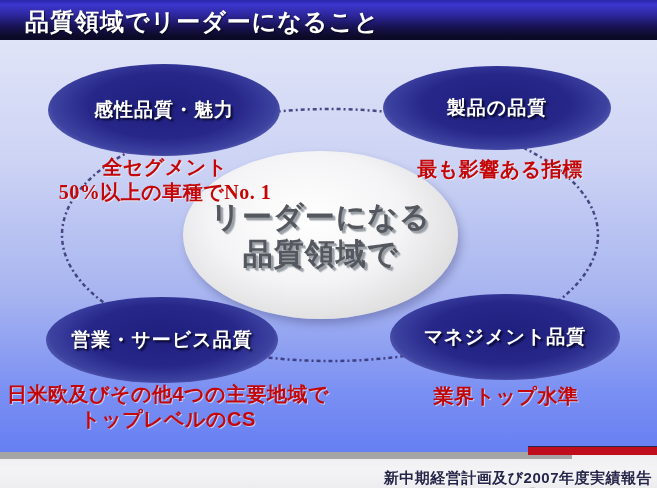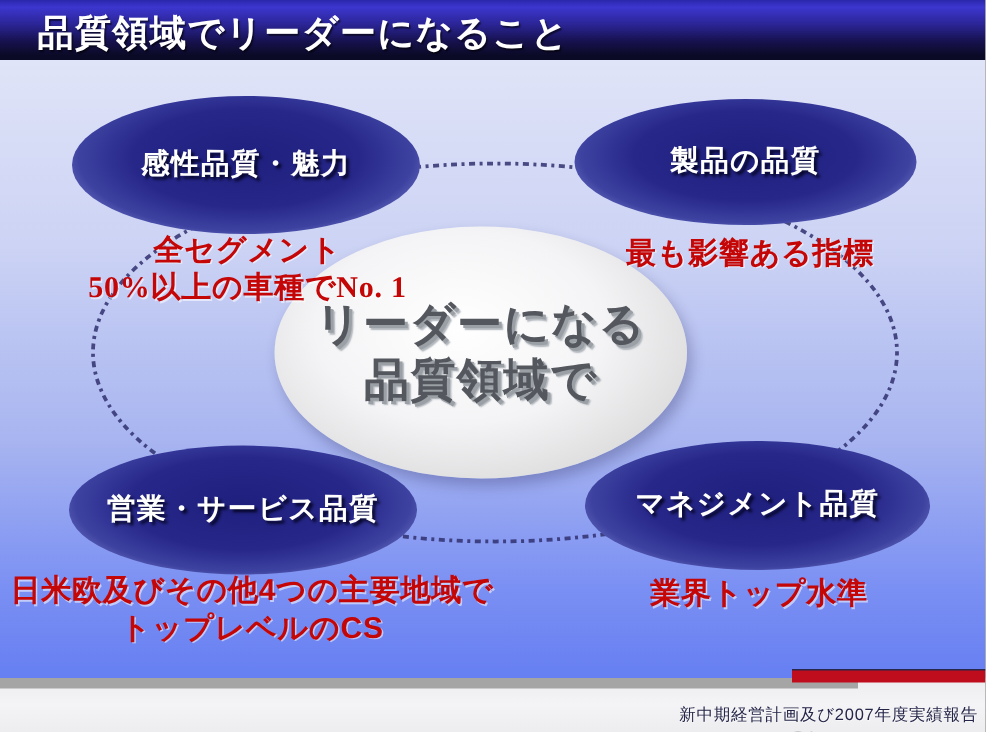--- a/index.html
+++ b/index.html
@@ -143,22 +143,22 @@
     margin-top: 32px;
   }
   .logo-swoosh {
     display: inline-block;
     vertical-align: 6px;
     margin-right: -2px;
   }
   .footer-caption {
     position: absolute;
     right: 5px; top: 469px;
-    font-size: 11px;
-    font-weight: normal;
+    font-size: 15px;
+    font-weight: bold;
     color: #26264a;
     letter-spacing: 0.5px;
     white-space: nowrap;
     text-shadow: 0.5px 0.5px 0 rgba(255,255,255,0.5);
   }
 </style>
 </head>
 <body>
 
 <div class="slide">

